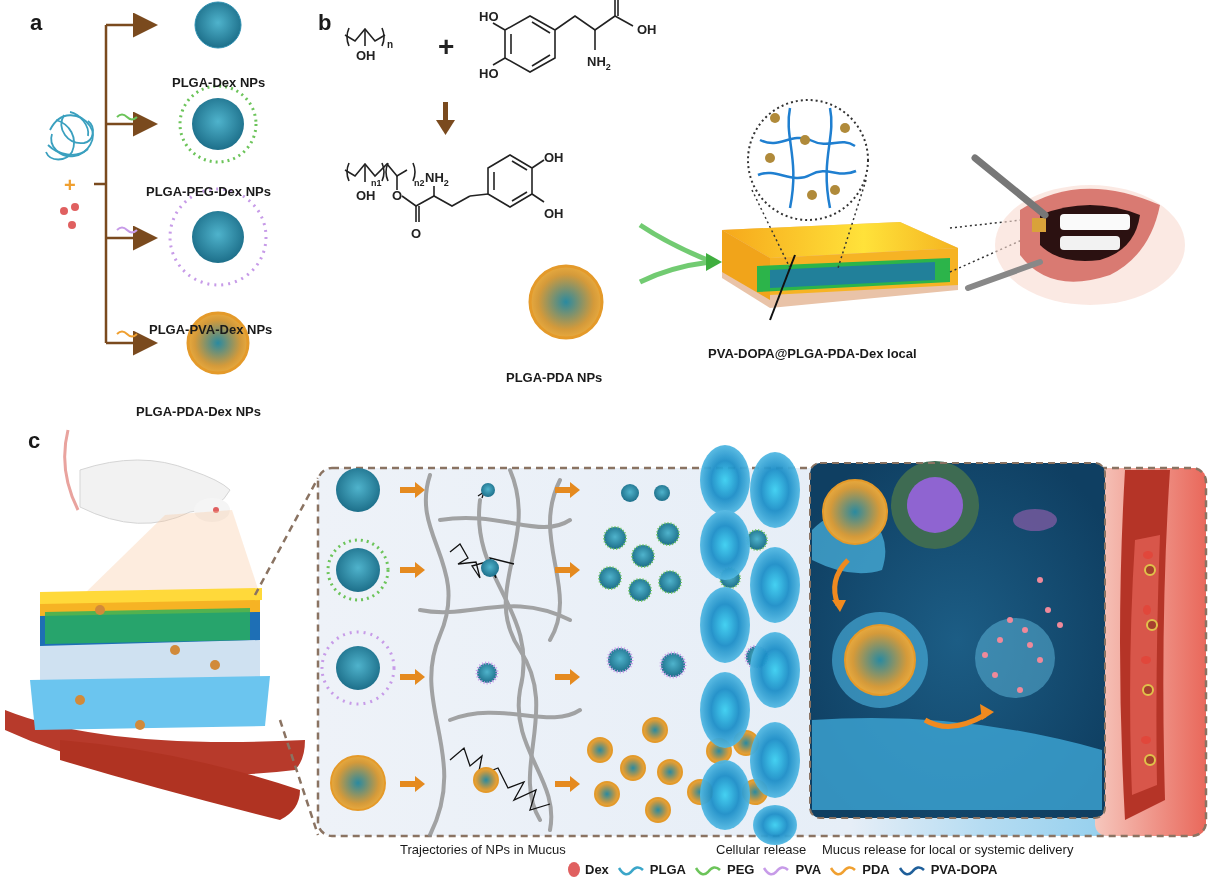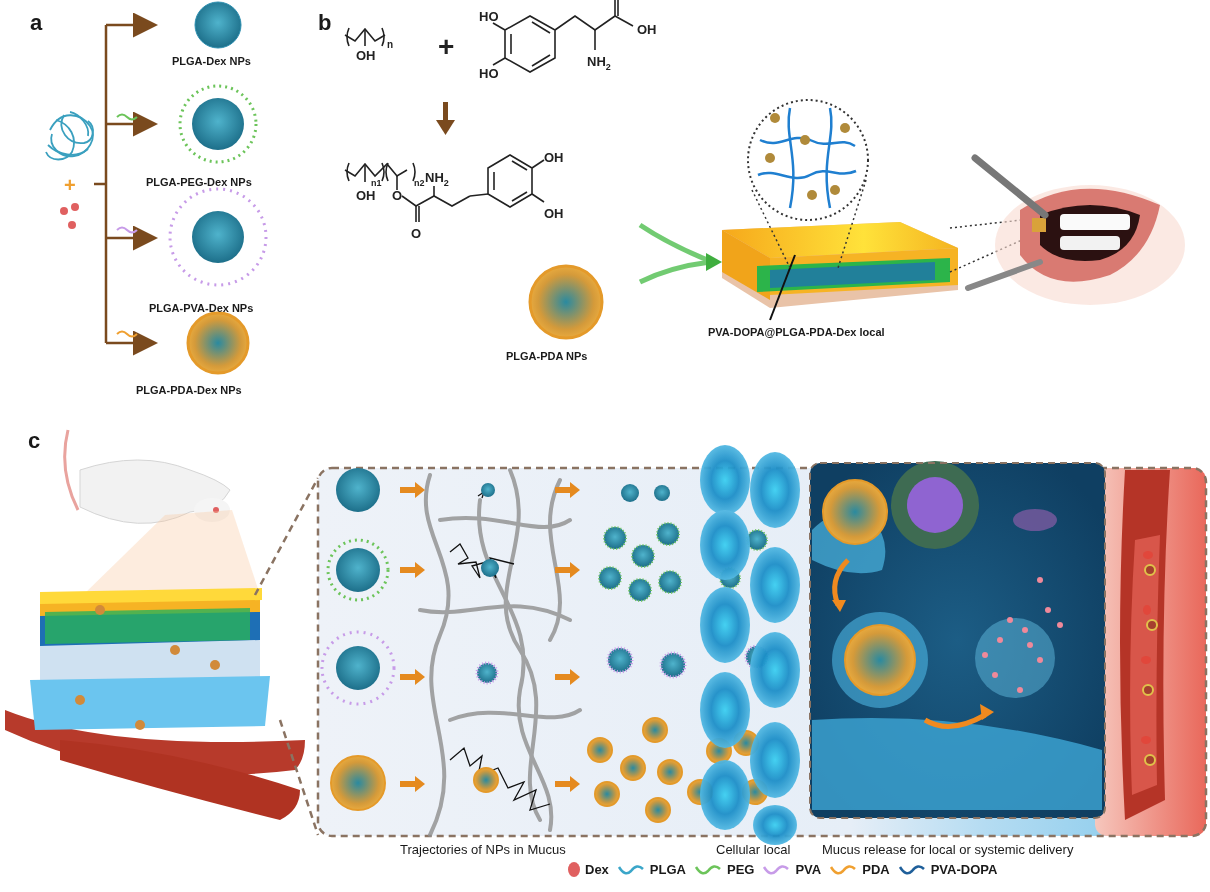--- a/index.html
+++ b/index.html
@@ -1,25 +1,25 @@
 <!DOCTYPE html>
 <html><head>
 <meta charset="utf-8">
 <style>
   html, body { margin:0; padding:0; background:#ffffff; }
   body { width:1210px; height:892px; position:relative; overflow:hidden;
          font-family:"Liberation Sans", sans-serif; color:#1a1a1a; }
   .abs { position:absolute; }
   .panel-letter { font-weight:700; font-size:22px; }
-  .lbl { font-weight:700; font-size:11px; white-space:nowrap; }
+  .lbl { font-weight:700; font-size:13px; white-space:nowrap;margin-top:20px; }
   .chem { font-family:"Liberation Sans", sans-serif; font-size:13px; fill:#222; font-weight:700; }
   .caption { font-family:"Liberation Sans", sans-serif; font-weight:400; font-size:13px; white-space:nowrap; }
   svg { position:absolute; left:0; top:0; overflow:visible; }
   .legend { position:absolute; left:568px; top:862px; display:flex; align-items:center; gap:8px; }
-  .legend-item { display:flex; align-items:flex-start; gap:5px; font-weight:700; font-size:13px; }
+  .legend-item { display:flex; align-items:center; gap:5px; font-weight:700; font-size:13px; }
 </style>
 </head>
 <body>
 
 <div class="abs panel-letter" style="left:30px;top:10px">a</div>
 
 <svg width="1210" height="892">
   <defs>
     <marker id="brownHead" markerWidth="10" markerHeight="10" refX="6" refY="5" orient="auto">
       <path d="M0,0 L10,5 L0,10 z" fill="#7a4a1e"></path>
@@ -383,31 +383,31 @@
       <ellipse cx="1148" cy="555" rx="5" ry="4"></ellipse>
         <ellipse cx="1147" cy="610" rx="4" ry="5"></ellipse>
         <ellipse cx="1146" cy="660" rx="5" ry="4"></ellipse>
         <ellipse cx="1146" cy="740" rx="5" ry="4"></ellipse>
     </g>
   </g>
 
 </svg>
 
 <div class="abs lbl" style="left:172px;top:55px">PLGA-Dex NPs</div>
-<div class="abs lbl" style="left:146px;top:176px">PLGA-PEG-Dex NPs</div>
+<div class="abs lbl" style="left:146px;top:164px">PLGA-PEG-Dex NPs</div>
 <div class="abs lbl" style="left:149px;top:302px">PLGA-PVA-Dex NPs</div>
 <div class="abs lbl" style="left:136px;top:384px">PLGA-PDA-Dex NPs</div>
 
 <div class="abs panel-letter" style="left:318px;top:10px">b</div>
 <div class="abs lbl" style="left:506px;top:350px">PLGA-PDA NPs</div>
 <div class="abs lbl" style="left:708px;top:326px">PVA-DOPA@PLGA-PDA-Dex local</div>
 
 <div class="abs panel-letter" style="left:28px;top:428px">c</div>
 <div class="abs caption" style="left:400px;top:842px">Trajectories of NPs in Mucus</div>
-<div class="abs caption" style="left:716px;top:842px">Cellular local</div>
+<div class="abs caption" style="left:716px;top:842px">Cellular release</div>
 <div class="abs caption" style="left:822px;top:842px">Mucus release for local or systemic delivery</div>
 
 <div class="legend">
   <div class="legend-item">
     <span style="display:inline-block;width:12px;height:15px;border-radius:50%;background:#e06060"></span>
     <span>Dex</span>
   </div>
   <div class="legend-item">
     <svg style="position:static" width="28" height="14">
         <path d="M2,5 q6,10 12,4 q6,-8 12,-2" stroke="#3ba6c9" stroke-width="2.5" fill="none"></path>

